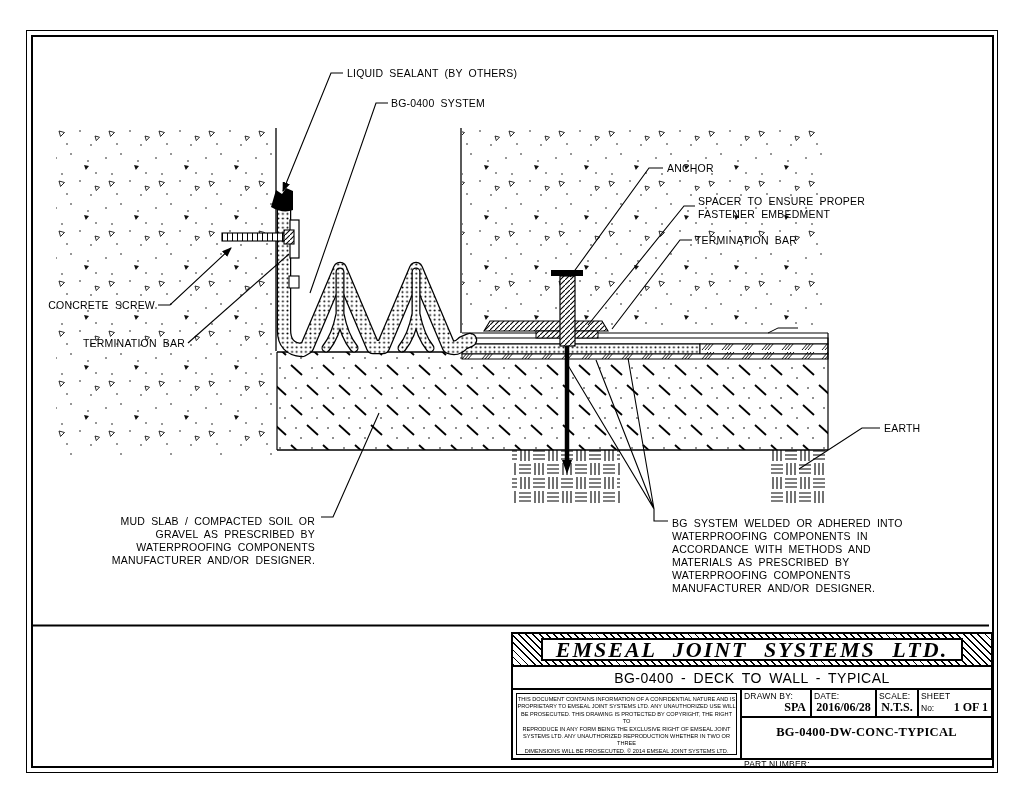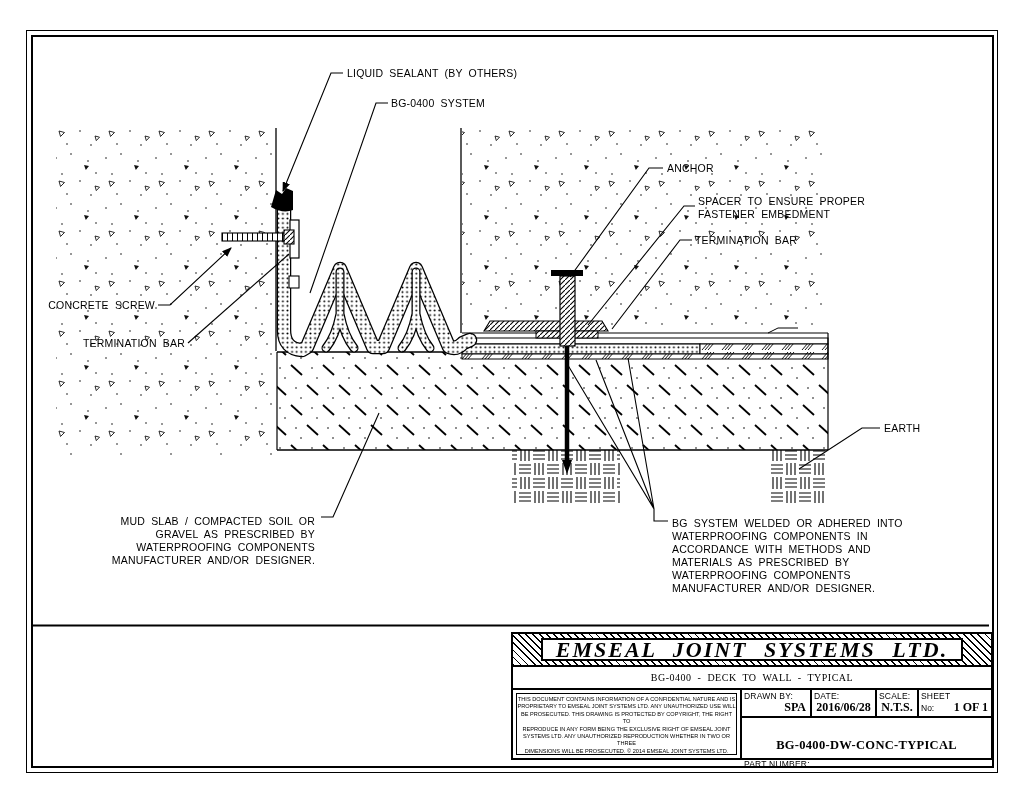--- a/index.html
+++ b/index.html
@@ -15,38 +15,38 @@
                font-size:15px;letter-spacing:1.5px;word-spacing:7px;}
   .title-block{position:absolute;left:511px;top:632px;width:478px;height:124px;border:2px solid #000;
                display:flex;flex-direction:column;}
   .tb-header{position:relative;height:38px;border-bottom:2px solid #000;
              background:repeating-linear-gradient(45deg,#000 0 1.3px,#fff 1.3px 5px);}
   .tb-header-inner{position:absolute;left:28px;right:28px;top:4px;bottom:4px;background:#fff;
                    border:2px solid #000;display:flex;align-items:center;justify-content:center;font-style:italic;}
   .tb-company{font-family:"Liberation Serif",serif;font-weight:bold;font-size:22px;
               letter-spacing:2px;word-spacing:9px;white-space:nowrap;}
   .tb-title-row{height:25px;border-bottom:2px solid #000;display:flex;align-items:center;justify-content:center;}
-  .tb-title{font-family:Liberation Serif, serif;font-size:10px;letter-spacing:0.5px;word-spacing:3px;}
+  .tb-title{font-family:Liberation Sans, sans-serif;font-size:14px;letter-spacing:0.5px;word-spacing:3px;}
   .tb-bottom{flex:1;display:flex;}
   .legal-pane{width:227px;border-right:2px solid #000;position:relative;}
   .legal-box{position:absolute;left:3px;top:3px;right:3px;bottom:3px;border:1px solid #000;
              text-align:center;padding-top:2px;}
   .legal-line{display:block;font-size:5.6px;line-height:7.4px;letter-spacing:0;transform:scaleY(.98);}
   .data-pane{flex:1;display:flex;flex-direction:column;}
   .row-a{height:26px;border-bottom:2px solid #000;display:flex;}
   .cell{position:relative;border-right:2px solid #000;}
   .cell:last-child{border-right:none;}
   .cell-label{position:absolute;left:2px;top:1px;font-size:8.5px;letter-spacing:0.2px;}
   .cell-value{position:absolute;bottom:1px;font-family:"Liberation Serif",serif;font-weight:bold;font-size:12px;white-space:nowrap;}
   .c-drawn{width:68px;} .c-date{width:63px;} .c-scale{width:40px;} .c-sheet{flex:1;}
   .v-right{right:4px;} .v-center{left:0;right:0;text-align:center;}
   .sheet-line{position:absolute;bottom:1px;left:2px;right:3px;display:flex;align-items:baseline;}
   .sheet-no{font-size:8.5px;} .sheet-val{flex:1;text-align:right;font-family:"Liberation Serif",serif;font-weight:bold;font-size:12px;}
   .row-b{flex:1;position:relative;margin-top:40px;}
-  .pn-value{position:absolute;left:0;right:0;bottom:5px;text-align:center;
+  .pn-value{position:absolute;left:0;right:0;bottom:18px;text-align:center;
             font-family:"Liberation Serif",serif;font-weight:bold;font-size:12.5px;letter-spacing:0.3px;}
   
   text.lbl{font-family:"Liberation Sans",sans-serif;font-size:10.5px;fill:#000;word-spacing:3px;letter-spacing:0.2px;}
 </style>
 </head>
 <body>
 
 <div id="page">
   <div class="border-outer"></div>
   <div class="border-inner"></div>

